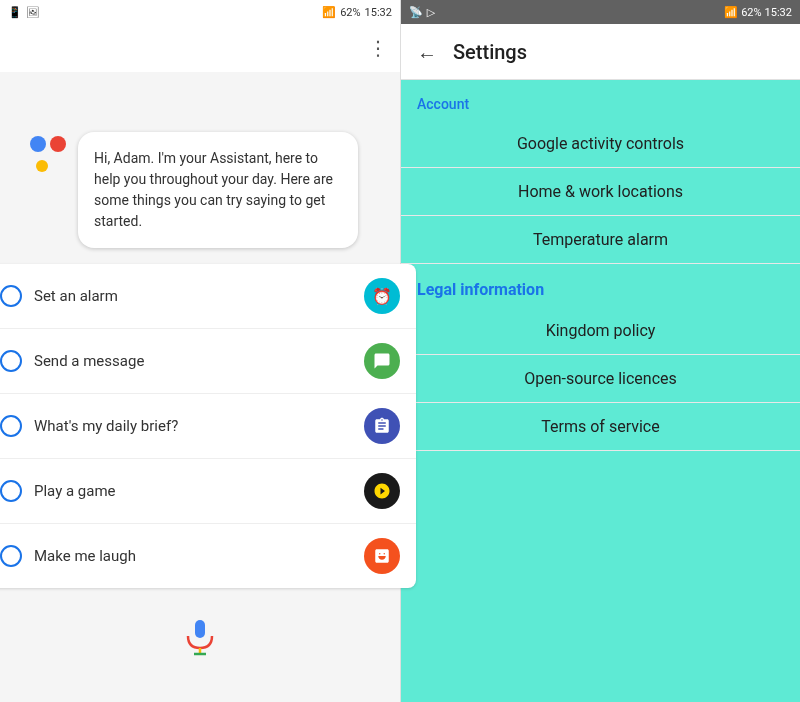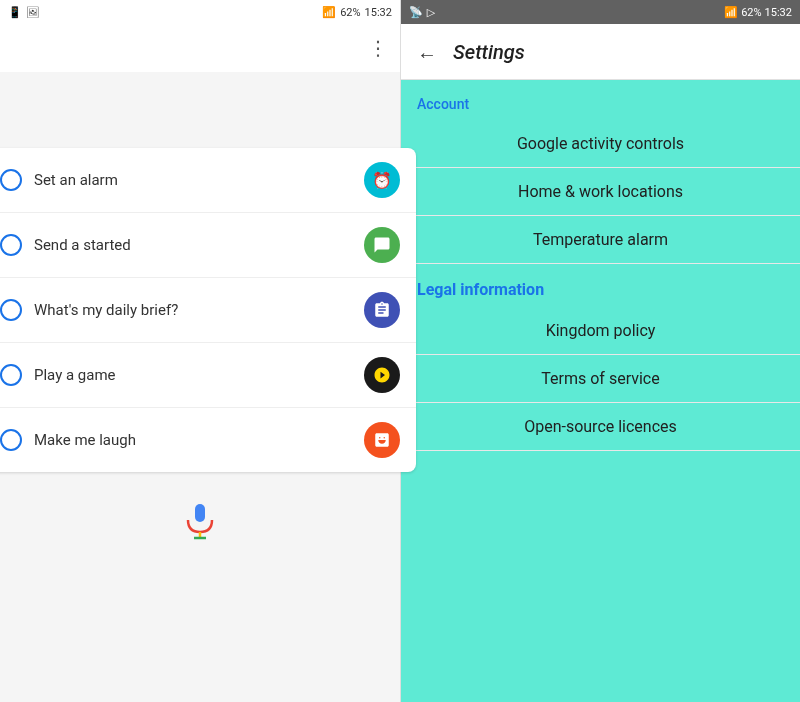--- a/index.html
+++ b/index.html
@@ -223,21 +223,20 @@
     .back-arrow {
       font-size: 20px;
       color: #333;
       cursor: pointer;
     }
 
     .settings-title {
       font-size: 20px;
       font-weight: 500;
       color: #212121;
-      font-style: italic;
     }
 
     .settings-content {
       flex: 1;
       overflow-y: auto;
       background: #5eead4;
     }
 
     .settings-section-header {
       padding: 16px 16px 8px;
@@ -287,35 +286,47 @@
       <span>62%</span>
       <span>15:32</span>
     </div>
   </div>
 
   <div class="top-bar-left">
     <span class="three-dots">⋮</span>
   </div>
 
   <div class="assistant-area">
+    <div class="assistant-logo-area">
+
+      <div class="google-dots">
+        <div class="dot dot-blue"></div>
+        <div class="dot dot-red"></div>
+        <div class="dot dot-yellow"></div>
+      </div>
+
+      <div class="speech-bubble">
+        <span>Hi, Adam. I'm your Assistant, here to help you throughout your day. Here are some things you can try saying to get started.</span>
+      </div>
+    </div>
 
     <div class="suggestions-list">
 
       <div class="suggestion-item">
         <div class="suggestion-left">
           <div class="suggestion-circle"></div>
           <span class="suggestion-text">Set an alarm</span>
         </div>
         <div class="suggestion-icon-btn icon-teal">⏰</div>
       </div>
 
       <div class="suggestion-item">
         <div class="suggestion-left">
           <div class="suggestion-circle"></div>
-          <span class="suggestion-text">Send a started</span>
+          <span class="suggestion-text">Send a message</span>
         </div>
         <div class="suggestion-icon-btn icon-green">
           <svg width="18" height="18" viewBox="0 0 24 24" fill="white">
               <path d="M20 2H4c-1.1 0-2 .9-2 2v18l4-4h14c1.1 0 2-.9 2-2V4c0-1.1-.9-2-2-2z"></path>
             </svg>
         </div>
       </div>
 
       <div class="suggestion-item">
         <div class="suggestion-left">
@@ -402,21 +413,21 @@
       <div class="settings-item-title">Temperature alarm</div>
     </div>
 
     <div class="settings-section-header-legal">Legal information</div>
 
     <div class="settings-item">
       <div class="settings-item-title">Kingdom policy</div>
     </div>
 
     <div class="settings-item">
+      <div class="settings-item-title">Open-source licences</div>
+    </div>
+
+    <div class="settings-item">
       <div class="settings-item-title">Terms of service</div>
     </div>
 
-    <div class="settings-item">
-      <div class="settings-item-title">Open-source licences</div>
-    </div>
-
   </div>
 </div>
 
 </body></html>

